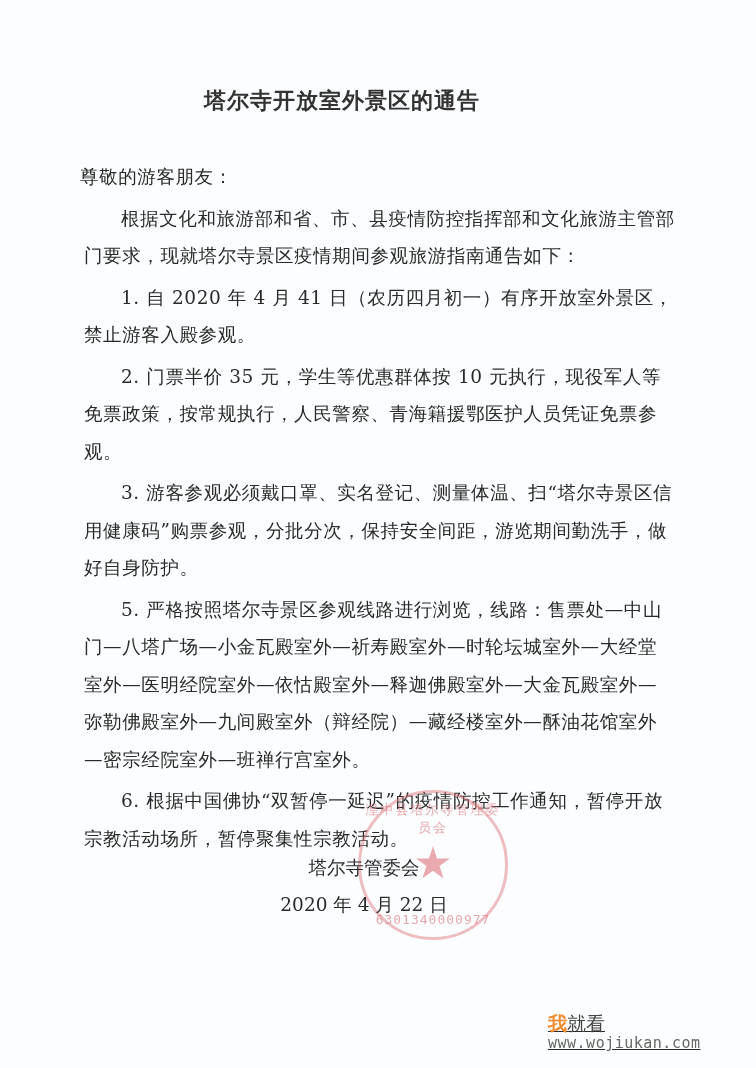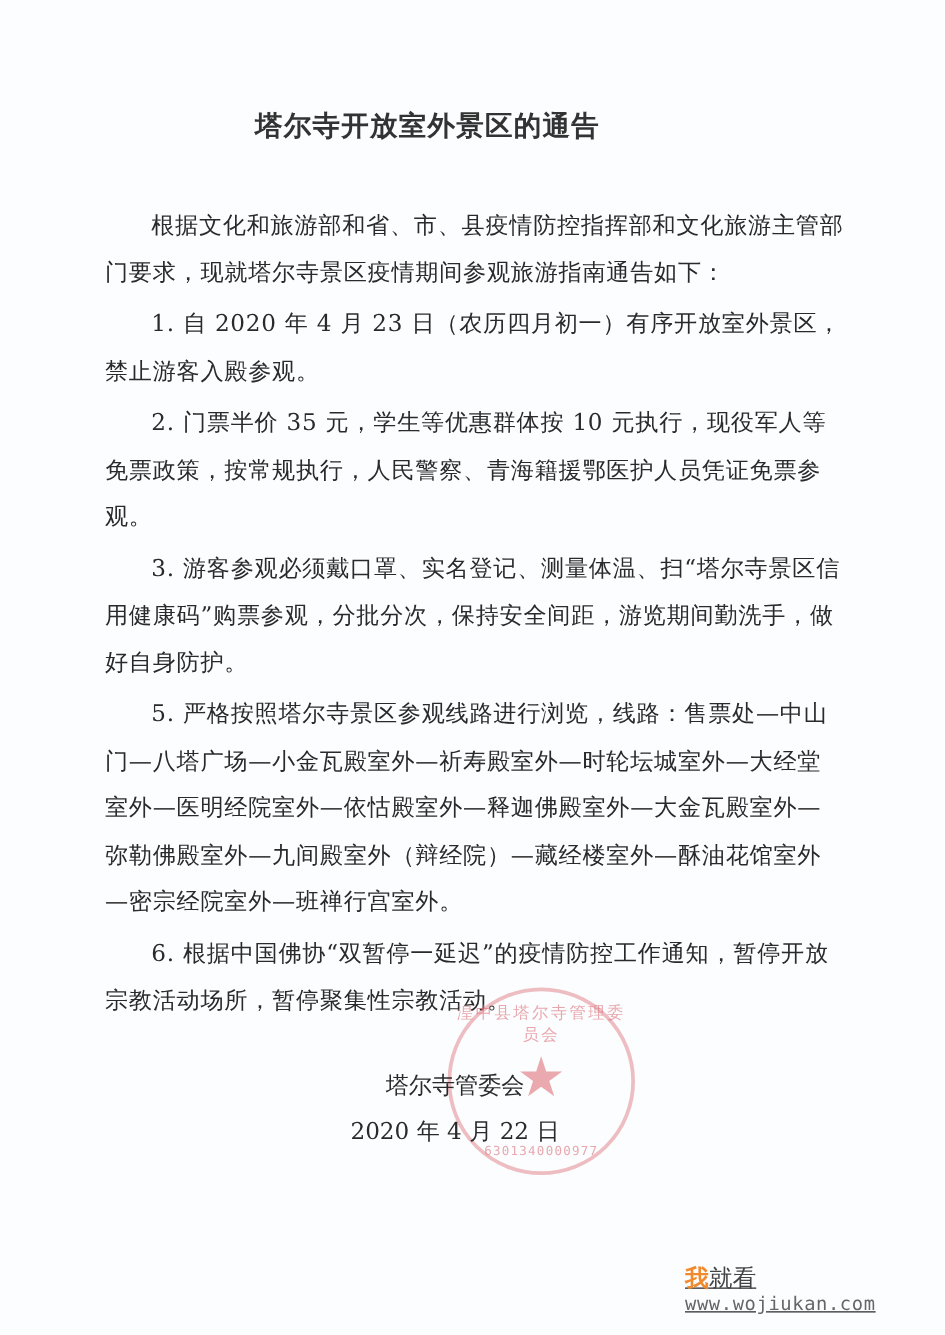--- a/index.html
+++ b/index.html
@@ -83,21 +83,21 @@
       color: rgba(220, 110, 120, 0.6);
       font-family: "DejaVu Sans", sans-serif;
       letter-spacing: 2px;
     }
     .stamp-code {
       position: absolute;
       bottom: 10px;
       left: 0;
       width: 100%;
       text-align: center;
-      font-size: 10px;
+      font-size: 13px;
       color: rgba(220, 110, 120, 0.6);
       font-family: "DejaVu Sans Mono", monospace;
       letter-spacing: 1px;
     }
     .watermark {
       position: absolute;
       left: 548px;
       top: 1012px;
       font-family: "DejaVu Sans", "Liberation Sans", sans-serif;
       text-decoration: underline;
@@ -114,22 +114,23 @@
       color: #666;
       letter-spacing: 0.5px;
     }
   </style>
 </head>
 <body>
 
 <div class="title">塔尔寺开放室外景区的通告</div>
 
 <div class="body-text">
+  <p class="salutation">尊敬的游客朋友：</p>
   <p class="para">根据文化和旅游部和省、市、县疫情防控指挥部和文化旅游主管部门要求，现就塔尔寺景区疫情期间参观旅游指南通告如下：</p>
-  <p class="para">1. 自 2020 年 4 月 23 日（农历四月初一）有序开放室外景区，禁止游客入殿参观。</p>
+  <p class="para">1. 自 2020 年 4 月 41 日（农历四月初一）有序开放室外景区，禁止游客入殿参观。</p>
   <p class="para">2. 门票半价 35 元，学生等优惠群体按 10 元执行，现役军人等免票政策，按常规执行，人民警察、青海籍援鄂医护人员凭证免票参观。</p>
   <p class="para">3. 游客参观必须戴口罩、实名登记、测量体温、扫“塔尔寺景区信用健康码”购票参观，分批分次，保持安全间距，游览期间勤洗手，做好自身防护。</p>
   <p class="para">5. 严格按照塔尔寺景区参观线路进行浏览，线路：售票处—中山门—八塔广场—小金瓦殿室外—祈寿殿室外—时轮坛城室外—大经堂室外—医明经院室外—依怙殿室外—释迦佛殿室外—大金瓦殿室外—弥勒佛殿室外—九间殿室外（辩经院）—藏经楼室外—酥油花馆室外—密宗经院室外—班禅行宫室外。</p>
   <p class="para">6. 根据中国佛协“双暂停一延迟”的疫情防控工作通知，暂停开放宗教活动场所，暂停聚集性宗教活动。</p>
 </div>
 
 <div class="stamp">
   <div class="stamp-text">湟中县塔尔寺管理委员会</div>
   <div class="stamp-star">★</div>
   <div class="stamp-code">6301340000977</div>

